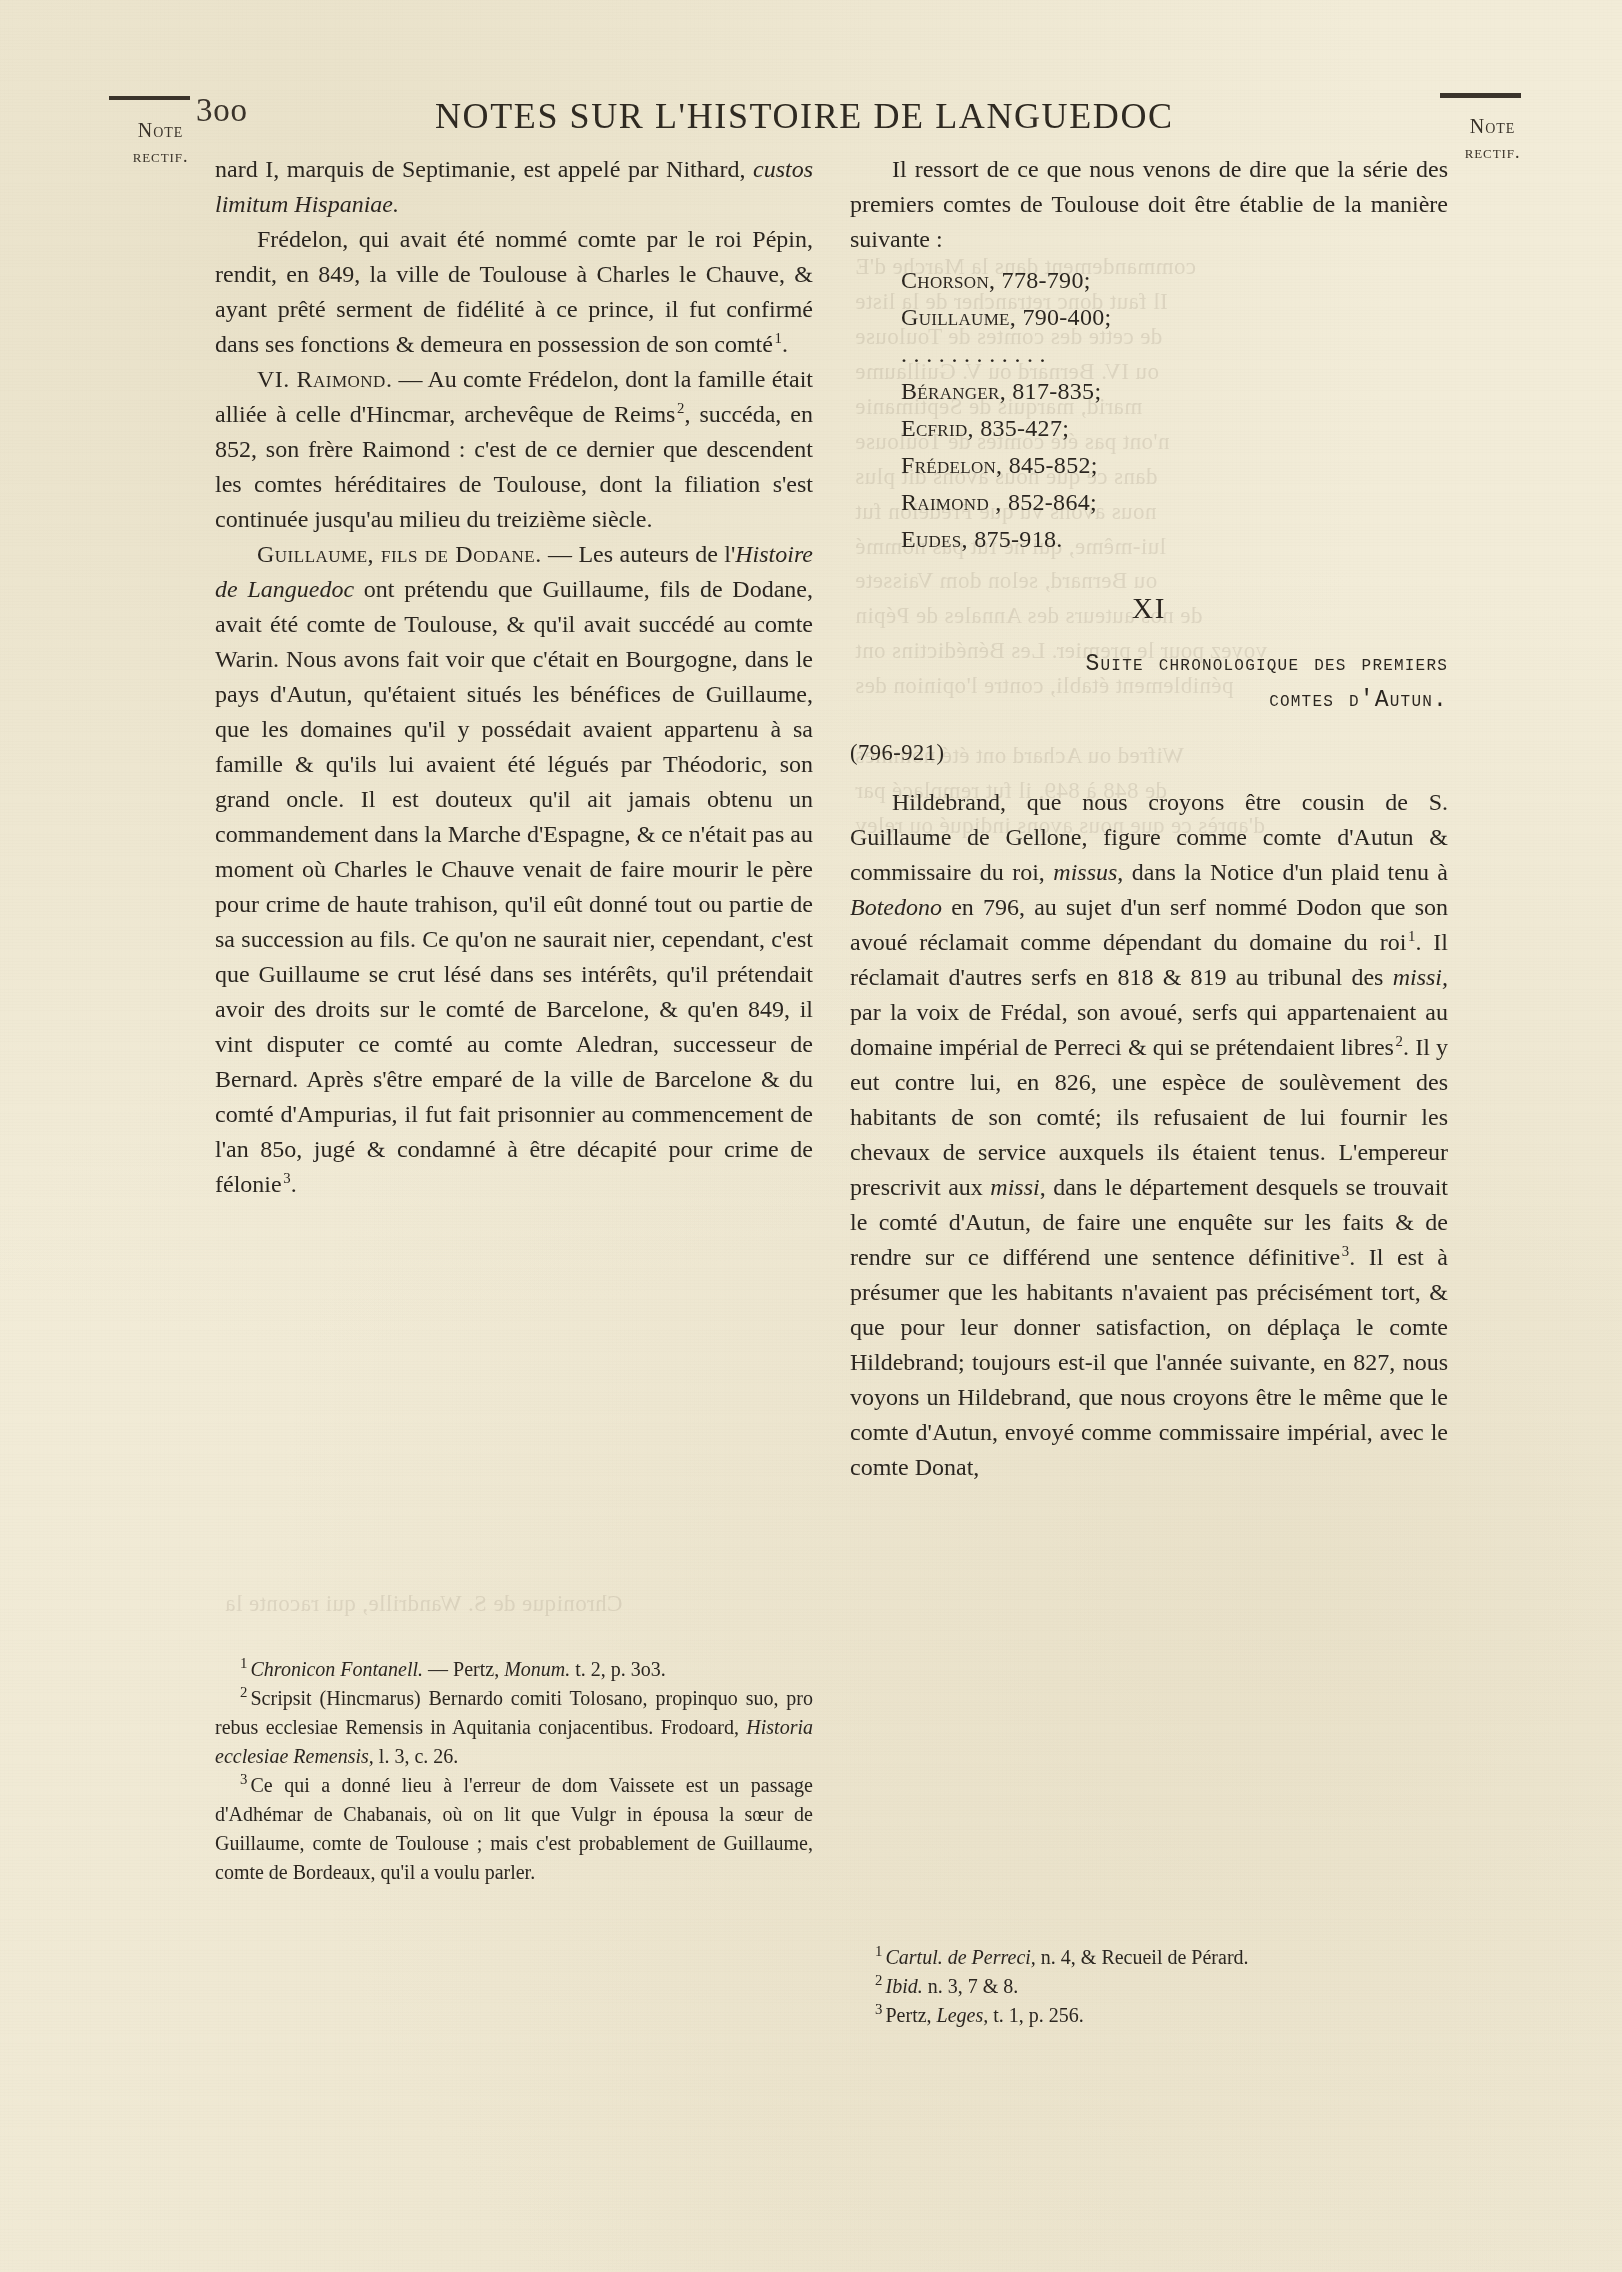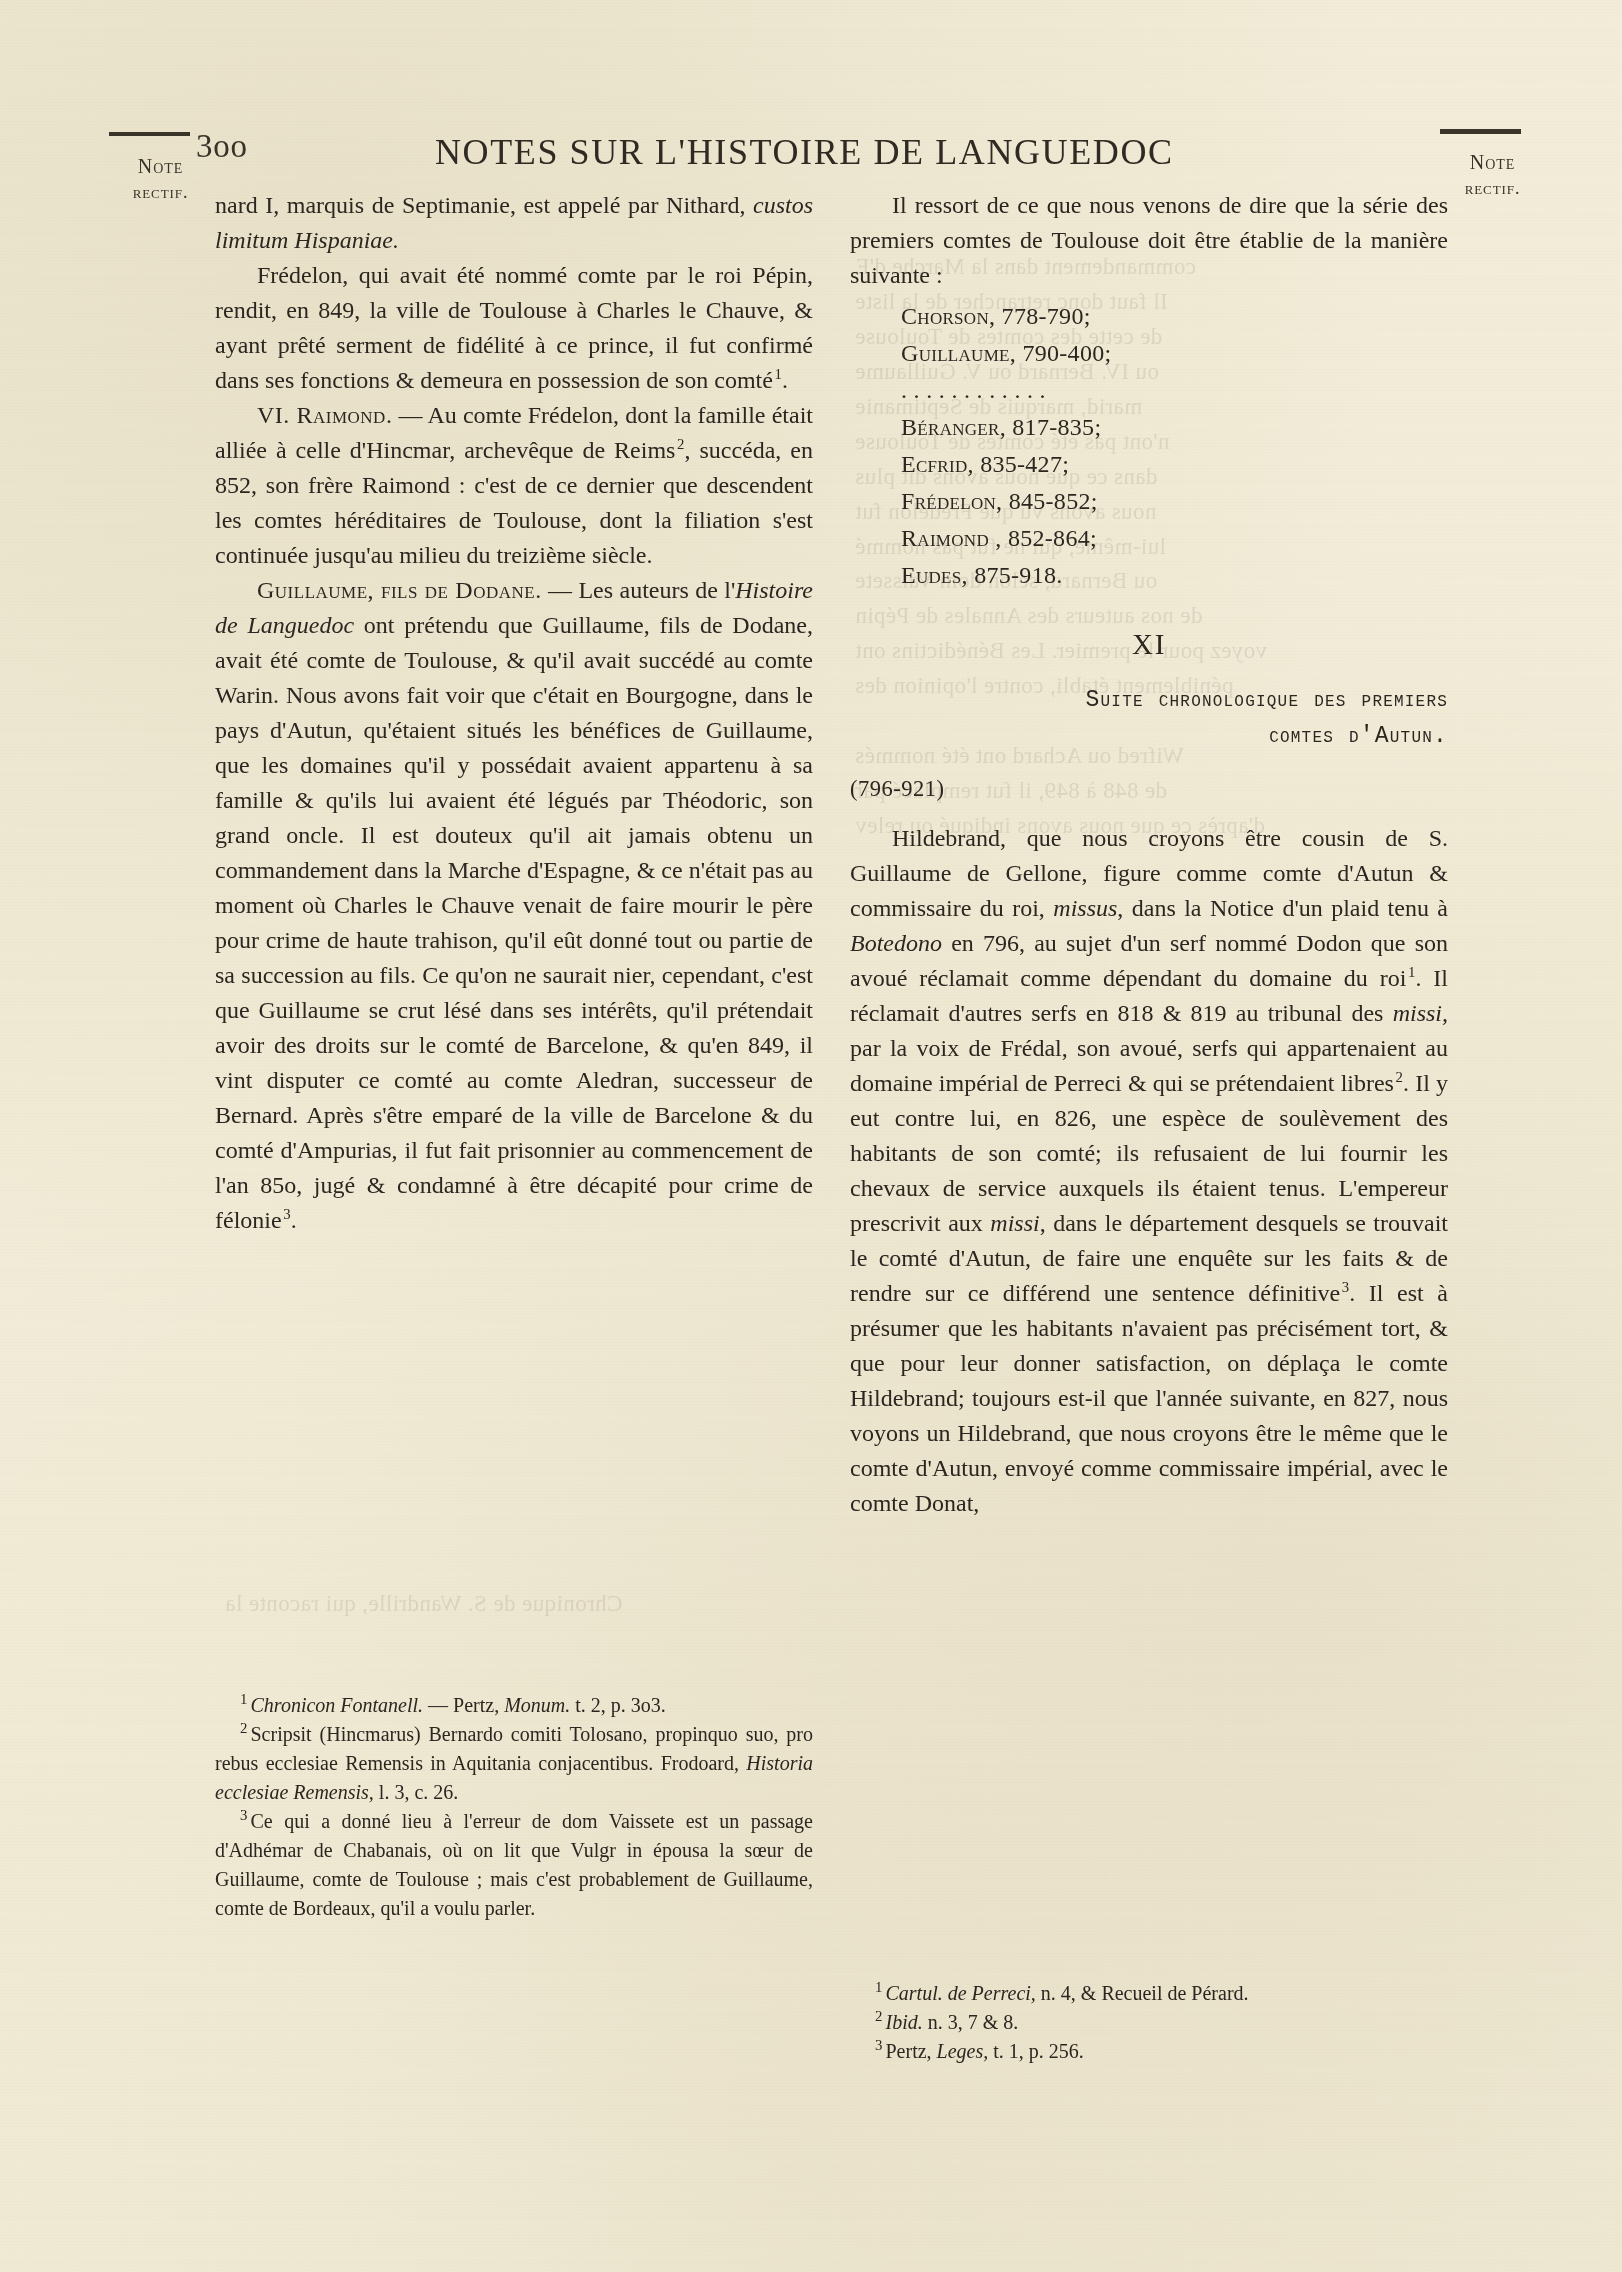--- a/index.html
+++ b/index.html
@@ -31,21 +31,20 @@
     opacity: 0.30;
     background-image:
       repeating-linear-gradient(0deg, rgba(180,168,138,0.08) 0px, rgba(180,168,138,0.08) 0.8px, rgba(255,255,255,0) 0.8px, rgba(255,255,255,0) 3.1px),
       repeating-linear-gradient(90deg, rgba(180,168,138,0.06) 0px, rgba(180,168,138,0.06) 0.8px, rgba(255,255,255,0) 0.8px, rgba(255,255,255,0) 3.9px);
   }
   .content {
     position: absolute;
     left: 0; top: 0;
     width: 1622px;
     height: 1989px;
-    margin-top: 36px;
   }
 
   
   .rule-left {
     position: absolute;
     left: 109px; top: 96px;
     width: 81px; height: 3.9px;
     background: #3a332a;
   }
   .rule-right {

